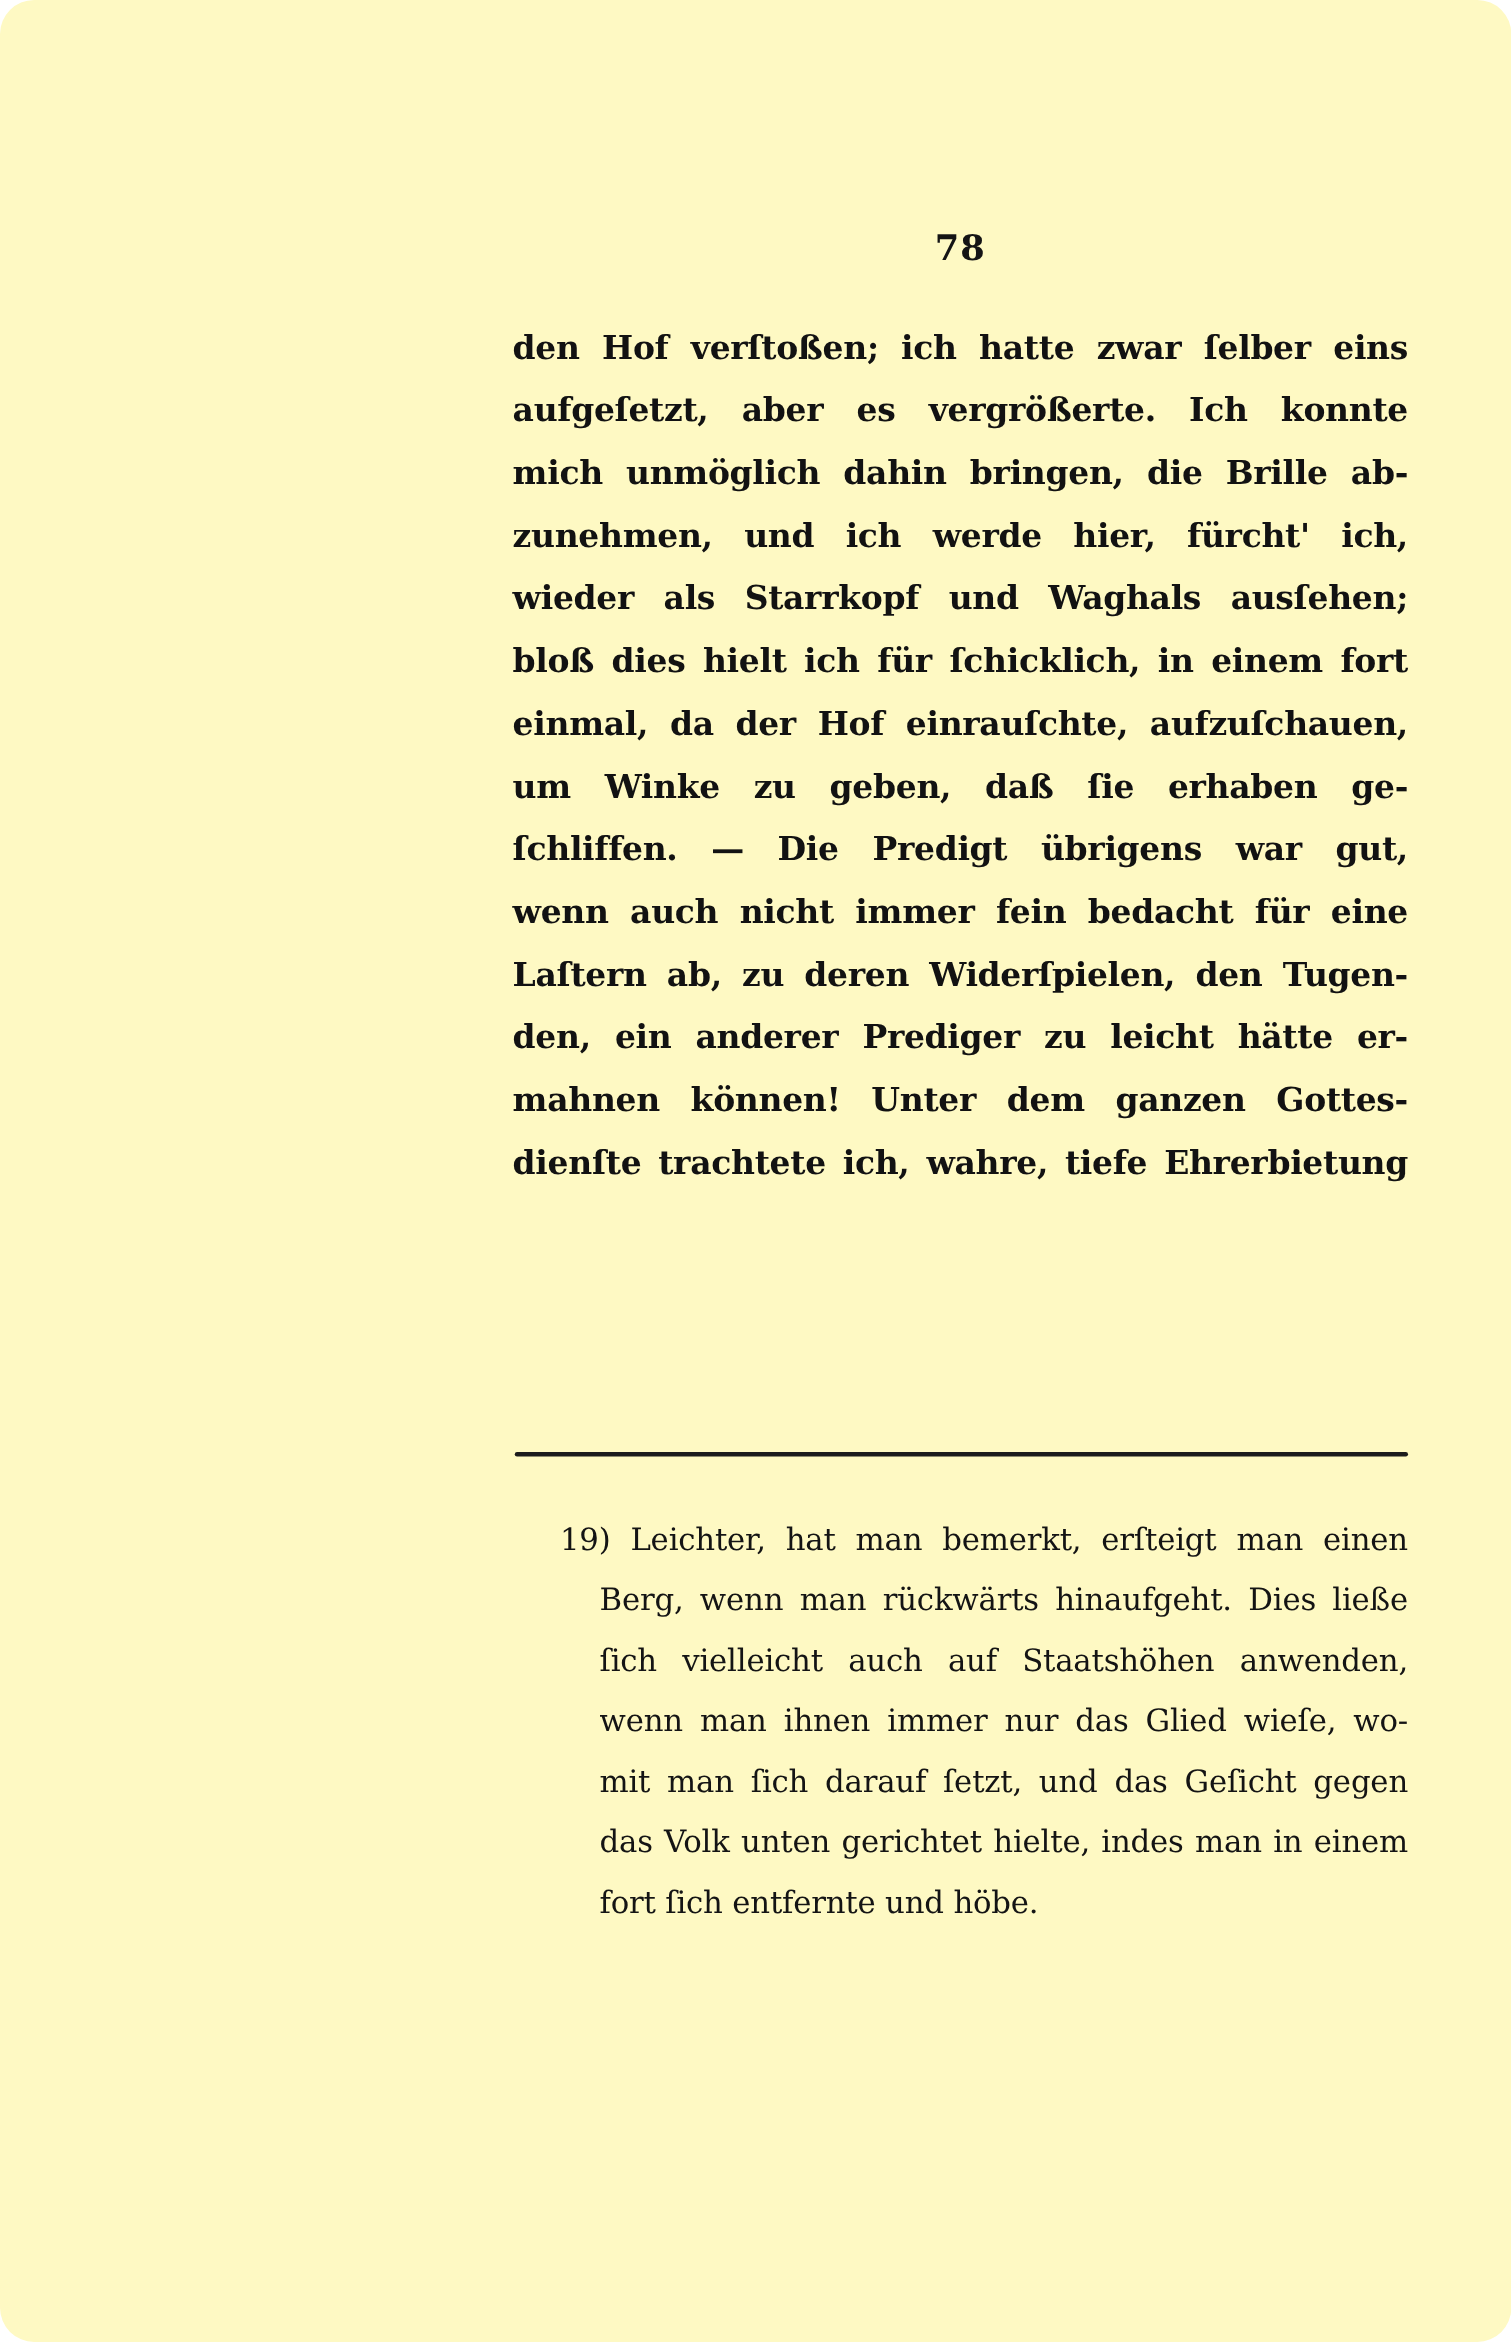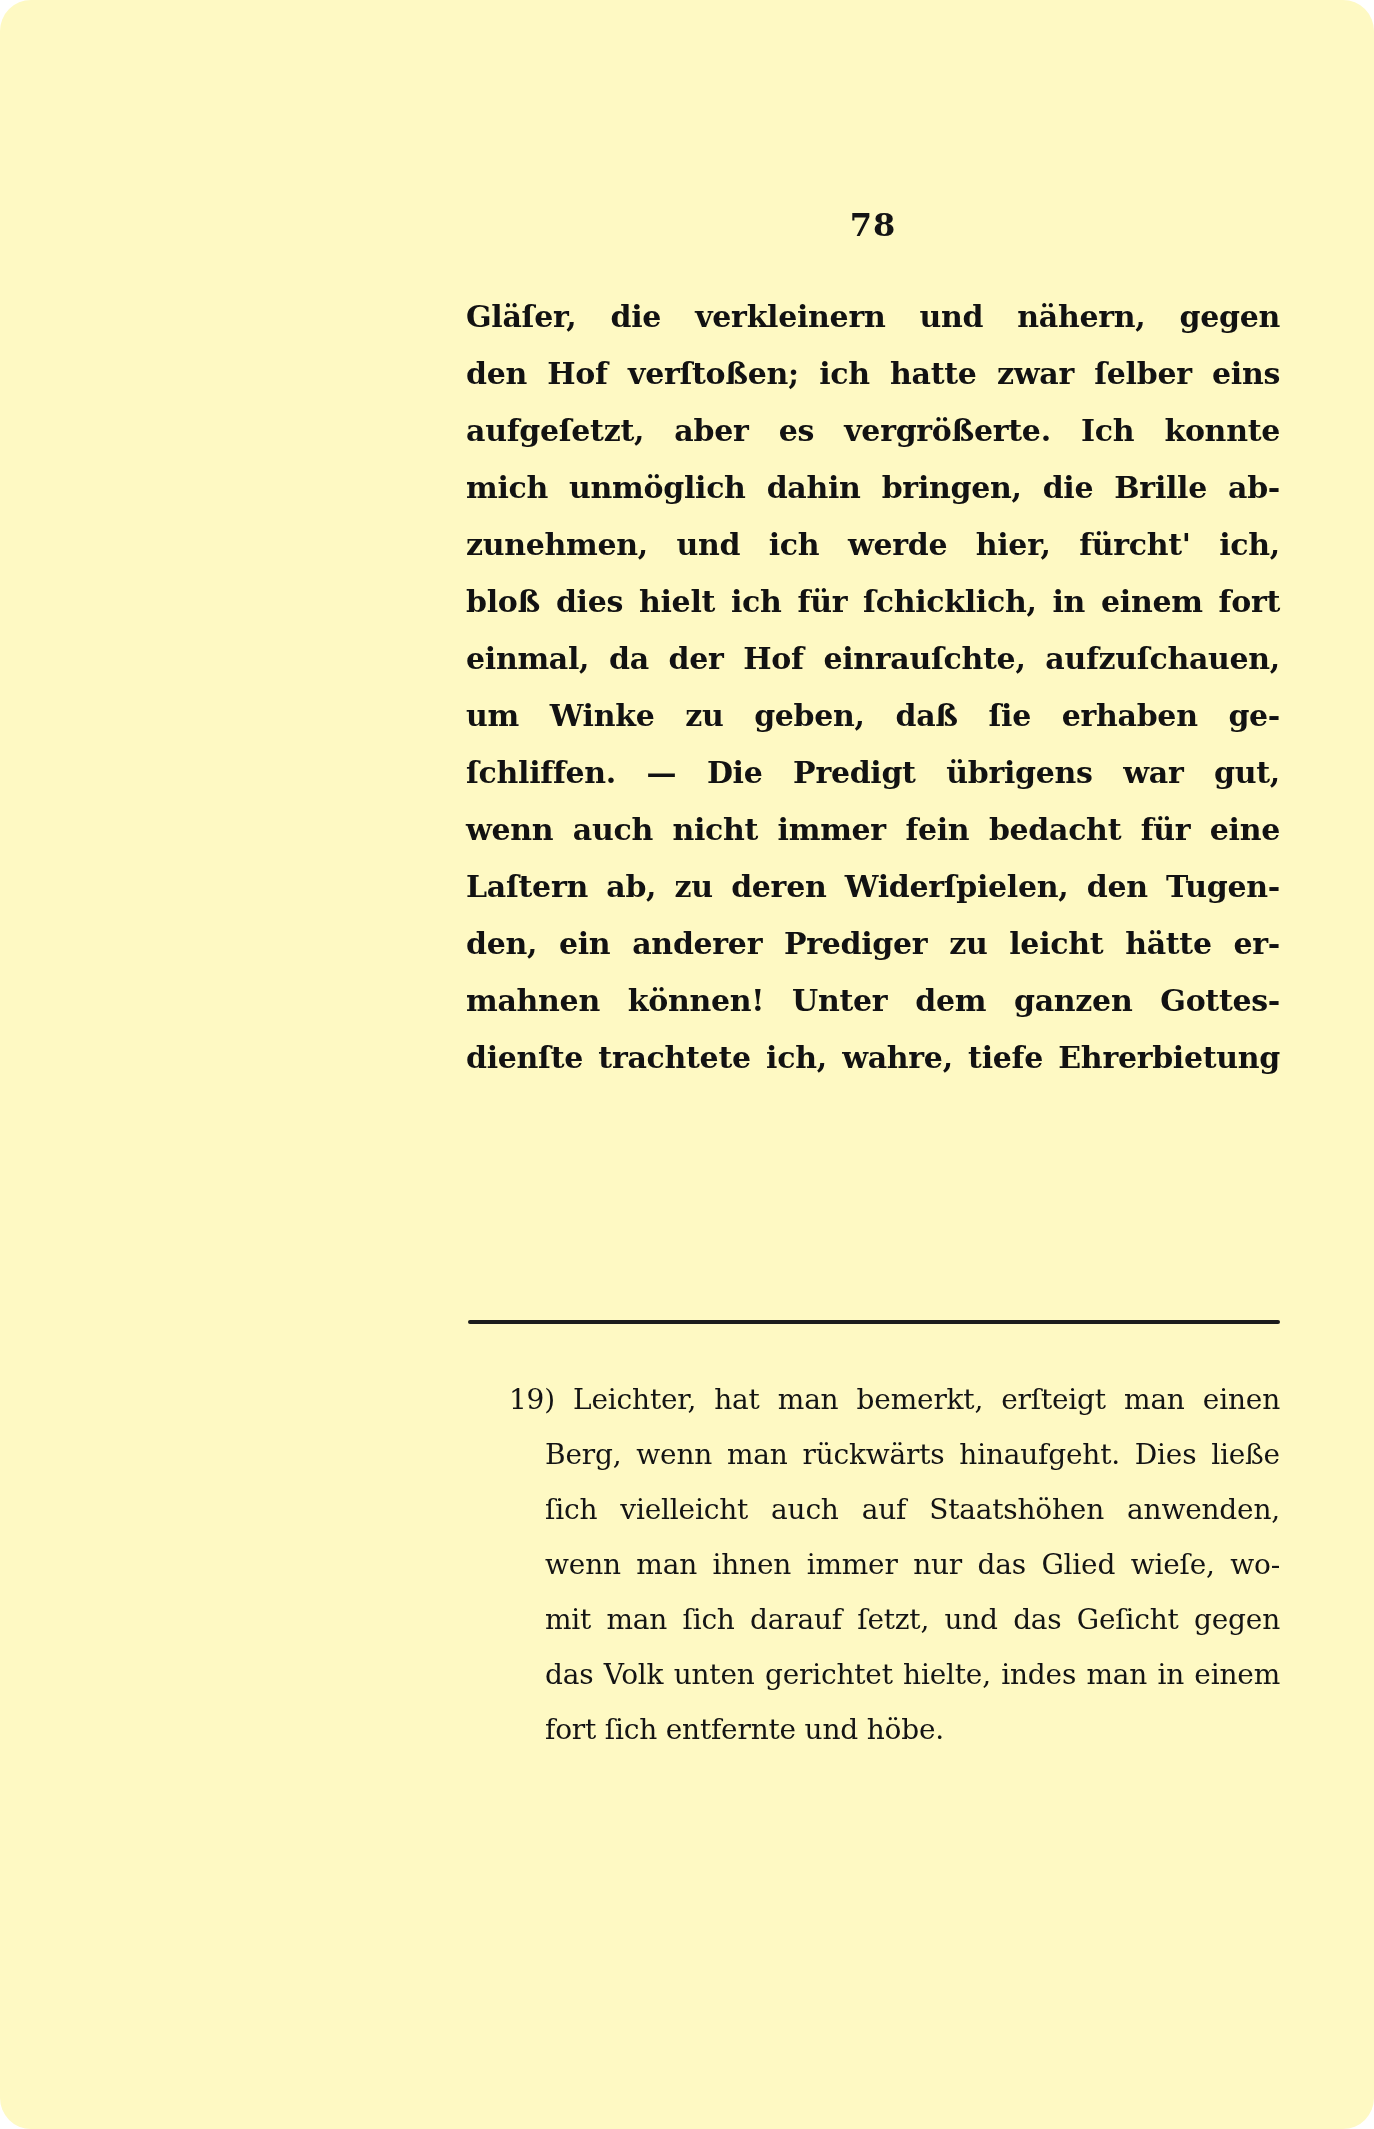--- a/index.html
+++ b/index.html
@@ -84,25 +84,25 @@
     }
   </style>
 </head>
 <body>
 
 <div class="page">
 
   <div class="page-number">78</div>
 
   <div class="main-text">
-    <div class="line">Gläſer, die verkleinern und nähern, gegen</div>
     <div class="line">den Hof verſtoßen; ich hatte zwar ſelber eins</div>
     <div class="line">aufgeſetzt, aber es vergrößerte. Ich konnte</div>
     <div class="line">mich unmöglich dahin bringen, die Brille ab-</div>
     <div class="line">zunehmen, und ich werde hier, fürcht' ich,</div>
+    <div class="line">wieder als Starrkopf und Waghals ausſehen;</div>
     <div class="line">bloß dies hielt ich für ſchicklich, in einem fort</div>
     <div class="line">einmal, da der Hof einrauſchte, aufzuſchauen,</div>
     <div class="line">um Winke zu geben, daß ſie erhaben ge-</div>
     <div class="line">ſchliffen. — Die Predigt übrigens war gut,</div>
     <div class="line">wenn auch nicht immer fein bedacht für eine</div>
     <div class="line">Laſtern ab, zu deren Widerſpielen, den Tugen-</div>
     <div class="line">den, ein anderer Prediger zu leicht hätte er-</div>
     <div class="line">mahnen können! Unter dem ganzen Gottes-</div>
     <div class="line">dienſte trachtete ich, wahre, tiefe Ehrerbietung</div>
   </div>

